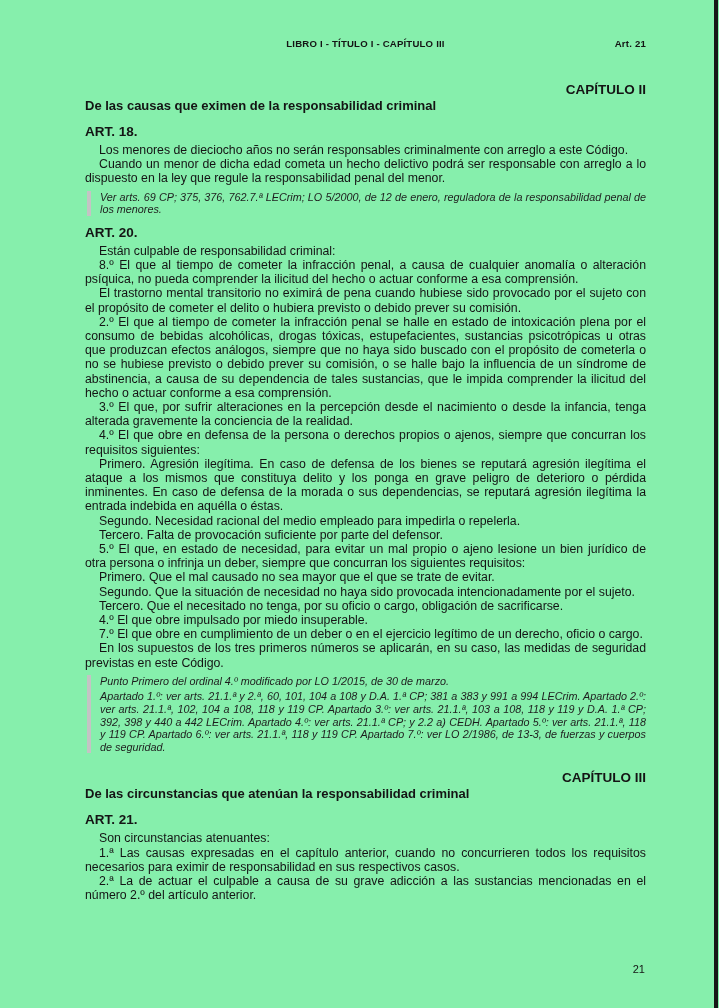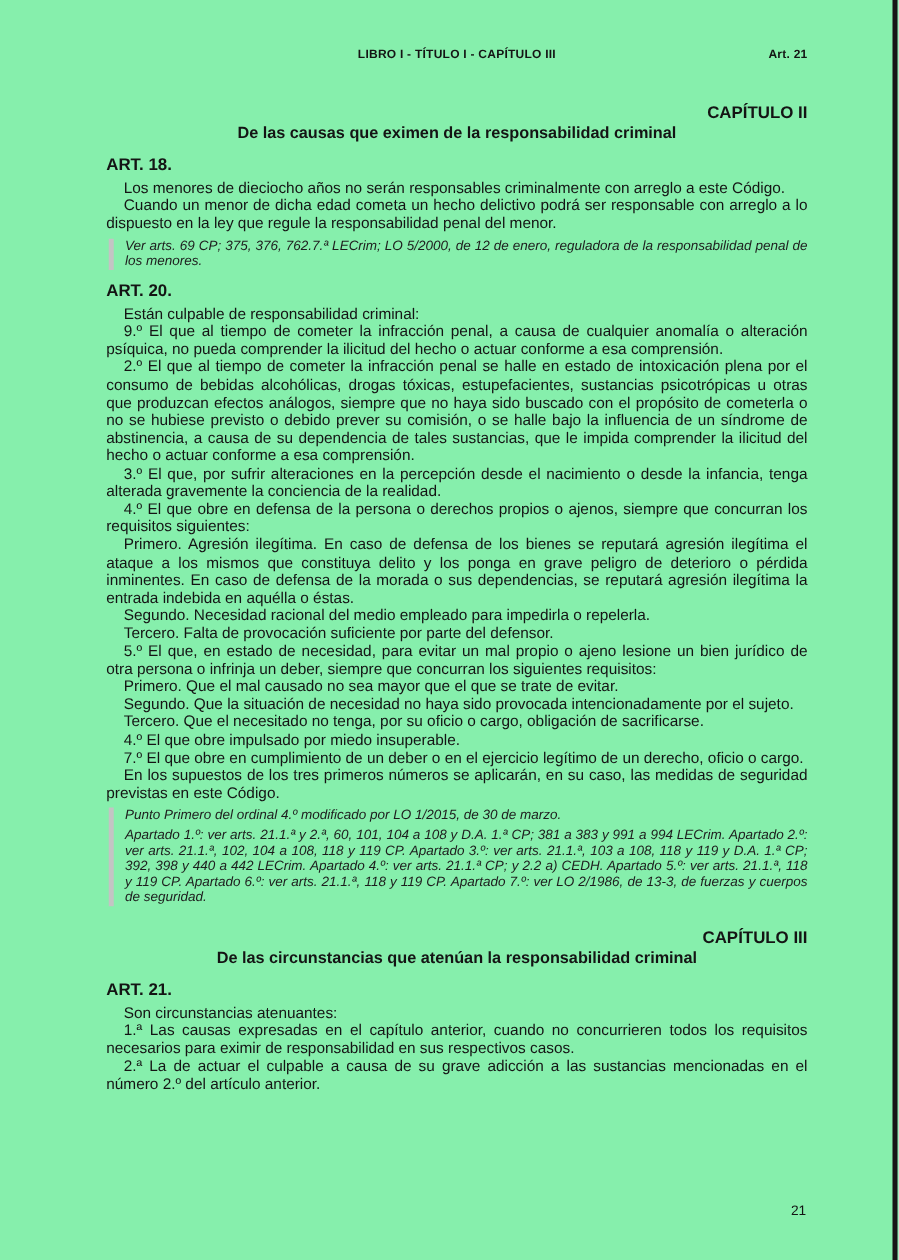--- a/index.html
+++ b/index.html
@@ -44,21 +44,21 @@
     top: 0;
   }
   .chapter-title {
     margin-top: 31px;
     text-align: right;
     font-weight: bold;
     font-size: 13.5px;
     line-height: 16px;
   }
   .chapter-subtitle {
-    text-align: center;
+    text-align: left;
     font-weight: bold;
     font-size: 13px;
     line-height: 15px;
   }
   .art-heading {
     font-weight: bold;
     font-size: 13.5px;
     line-height: 15px;
     margin-top: 9px;
   }
@@ -111,21 +111,22 @@
     <div class="art-heading more-space">ART. 18.</div>
     <p class="body-par first">Los menores de dieciocho años no serán responsables criminalmente con arreglo a este Código.</p>
     <p class="body-par">Cuando un menor de dicha edad cometa un hecho delictivo podrá ser responsable con arreglo a lo dispuesto en la ley que regule la responsabilidad penal del menor.</p>
 
     <div class="legal-note">
       <p>Ver arts. 69 CP; 375, 376, 762.7.ª LECrim; LO 5/2000, de 12 de enero, reguladora de la responsabilidad penal de los menores.</p>
     </div>
 
     <div class="art-heading">ART. 20.</div>
     <p class="body-par first">Están culpable de responsabilidad criminal:</p>
-    <p class="body-par">9.º El que al tiempo de cometer la infracción penal, a causa de cualquier anomalía o alteración psíquica, no pueda comprender la ilicitud del hecho o actuar conforme a esa comprensión.</p>
+    <p class="body-par">8.º El que al tiempo de cometer la infracción penal, a causa de cualquier anomalía o alteración psíquica, no pueda comprender la ilicitud del hecho o actuar conforme a esa comprensión.</p>
+    <p class="body-par">El trastorno mental transitorio no eximirá de pena cuando hubiese sido provocado por el sujeto con el propósito de cometer el delito o hubiera previsto o debido prever su comisión.</p>
     <p class="body-par">2.º El que al tiempo de cometer la infracción penal se halle en estado de intoxicación plena por el consumo de bebidas alcohólicas, drogas tóxicas, estupefacientes, sustancias psicotrópicas u otras que produzcan efectos análogos, siempre que no haya sido buscado con el propósito de cometerla o no se hubiese previsto o debido prever su comisión, o se halle bajo la influencia de un síndrome de abstinencia, a causa de su dependencia de tales sustancias, que le impida comprender la ilicitud del hecho o actuar conforme a esa comprensión.</p>
     <p class="body-par">3.º El que, por sufrir alteraciones en la percepción desde el nacimiento o desde la infancia, tenga alterada gravemente la conciencia de la realidad.</p>
     <p class="body-par">4.º El que obre en defensa de la persona o derechos propios o ajenos, siempre que concurran los requisitos siguientes:</p>
     <p class="body-par">Primero. Agresión ilegítima. En caso de defensa de los bienes se reputará agresión ilegítima el ataque a los mismos que constituya delito y los ponga en grave peligro de deterioro o pérdida inminentes. En caso de defensa de la morada o sus dependencias, se reputará agresión ilegítima la entrada indebida en aquélla o éstas.</p>
     <p class="body-par">Segundo. Necesidad racional del medio empleado para impedirla o repelerla.</p>
     <p class="body-par">Tercero. Falta de provocación suficiente por parte del defensor.</p>
     <p class="body-par">5.º El que, en estado de necesidad, para evitar un mal propio o ajeno lesione un bien jurídico de otra persona o infrinja un deber, siempre que concurran los siguientes requisitos:</p>
     <p class="body-par">Primero. Que el mal causado no sea mayor que el que se trate de evitar.</p>
     <p class="body-par">Segundo. Que la situación de necesidad no haya sido provocada intencionadamente por el sujeto.</p>
     <p class="body-par">Tercero. Que el necesitado no tenga, por su oficio o cargo, obligación de sacrificarse.</p>

